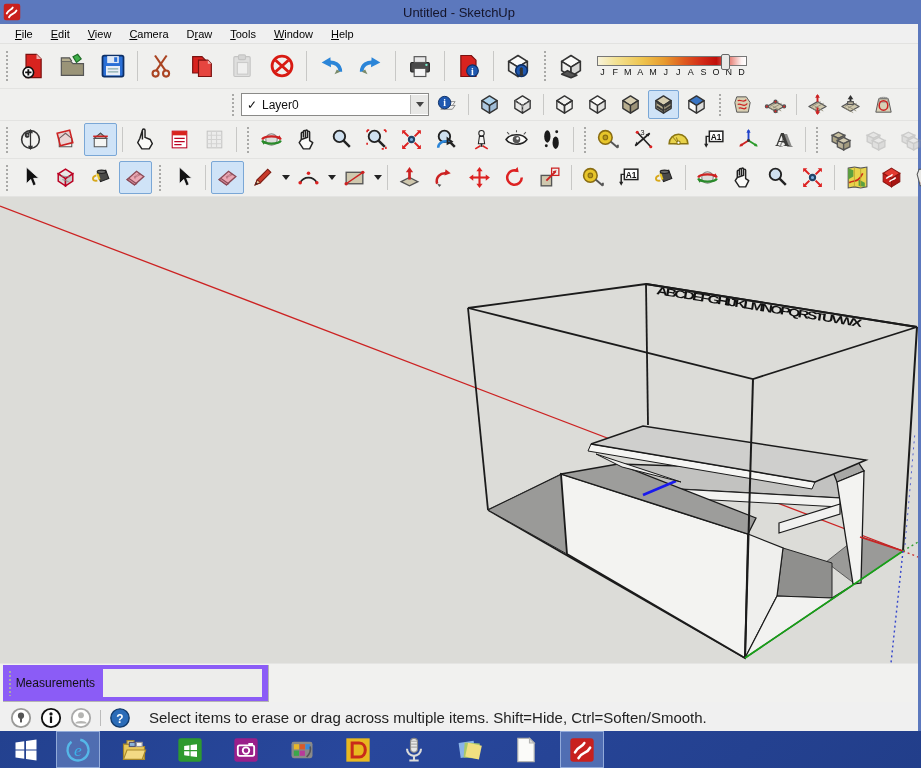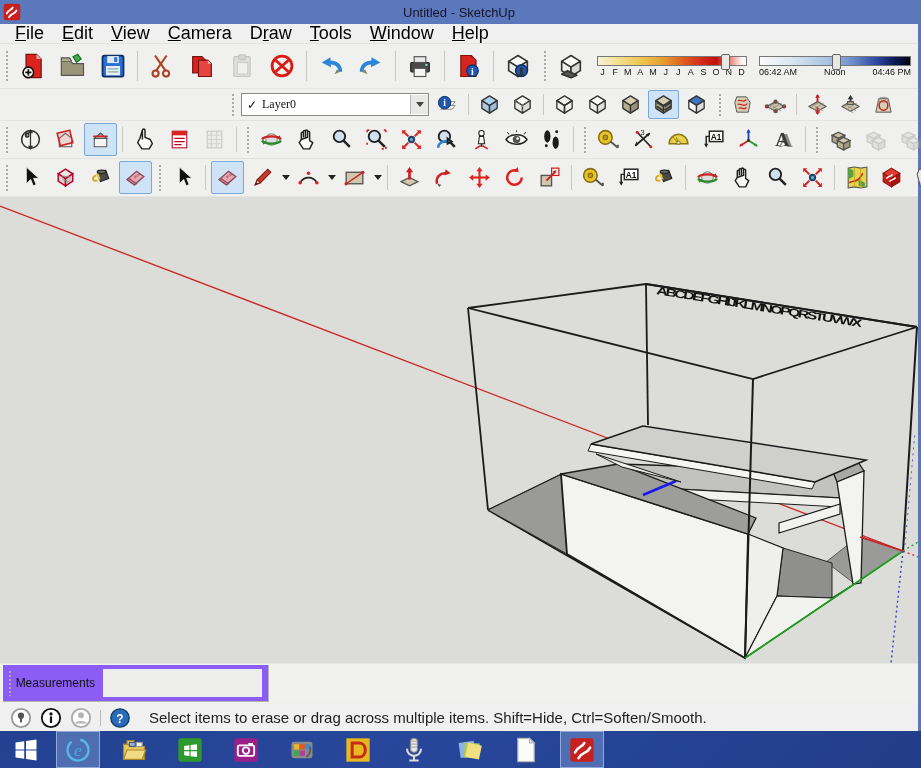--- a/index.html
+++ b/index.html
@@ -5,21 +5,21 @@
   html,body{margin:0;padding:0;background:#000;}
   .screen{position:relative;width:921px;height:768px;overflow:hidden;
     font-family:"Liberation Sans",sans-serif;font-size:12px;color:#111;background:#f0f0ee;padding-left:32px;}
   .win{position:absolute;left:0;top:0;width:921px;height:731px;border-right:3px solid #5c78bd;box-sizing:border-box;border-bottom:2px solid #5c78bd;background:#f0f0ee;}
   
   .titlebar{height:24px;background:#5c78bd;display:flex;align-items:center;position:relative;}
   .titlebar .logo{width:18px;height:18px;margin-left:3px;}
   .titlebar .title{position:absolute;left:0;right:0;text-align:center;color:#14142a;font-size:13px;}
   
   .menubar{height:19px;background:#f0f0f0;display:flex;align-items:center;padding-left:6px;border-bottom:1px solid #e2e2e0;}
-  .menuitem{padding:1px 9px;cursor:default;color:#000;font-size:18px;}
+  .menuitem{padding:1px 9px;cursor:default;color:#000;font-size:11px;}
   .menuitem u{text-decoration:underline;}
   
   .tbrow{display:flex;align-items:center;background:#f0f0ee;border-bottom:1px solid #e3e3e1;box-sizing:border-box;}
   .r1{height:45px;}
   .r2{height:32px;}
   .r3{height:38px;}
   .r4{height:38px;}
   .tbtn{display:flex;align-items:center;justify-content:center;border:1px solid transparent;border-radius:2px;margin:0 1px;cursor:pointer;flex:0 0 auto;}
   .r1 .tbtn{width:36px;height:36px;}
   .r2 .tbtn{width:29px;height:27px;}
@@ -32,21 +32,21 @@
   .tbtn.dis{opacity:.42;filter:grayscale(1);}
   .tsep{width:1px;height:70%;background:#c8c8c6;margin:0 4px;flex:0 0 auto;}
   .thandle{width:5px;height:75%;margin:0 3px 0 5px;flex:0 0 auto;
     background-image:radial-gradient(#a9a9a7 1px,transparent 1.2px);background-size:4px 4px;}
   .tcaret{width:11px;height:100%;display:flex;align-items:center;justify-content:center;cursor:pointer;flex:0 0 auto;}
   .tcaret i{width:0;height:0;border-left:4px solid transparent;border-right:4px solid transparent;border-top:5px solid #222;}
   .tgap{flex:0 0 auto;}
   
   .combo{width:186px;height:21px;background:#fff;border:1px solid #8a8a88;display:flex;align-items:center;margin:0 2px;cursor:pointer;flex:0 0 auto;}
   .combo .chk{width:20px;text-align:center;font-size:12px;}
-  .combo .val{flex:1;font-size:12px;font-family:Liberation Serif, serif;}
+  .combo .val{flex:1;font-size:12px;}
   .combo .dd{width:17px;height:19px;background:#e8e8e6;border-left:1px solid #b8b8b6;display:flex;align-items:center;justify-content:center;}
   .combo .dd i{width:0;height:0;border-left:4px solid transparent;border-right:4px solid transparent;border-top:5px solid #444;}
   
   .sslider{display:flex;flex-direction:column;justify-content:center;margin:0 6px;flex:0 0 auto;}
   .sslider .bar{position:relative;height:10px;border:1px solid #777;box-sizing:border-box;}
   .sslider .thumb{position:absolute;top:-3px;width:7px;height:14px;background:#e8e8e6;border:1px solid #666;border-radius:2px;}
   .sslider .labs{display:flex;justify-content:space-between;font-size:9px;margin-top:1px;color:#111;}
   .months .bar{width:150px;background:linear-gradient(90deg,#f7f2da 0%,#f3e294 12%,#eec44e 30%,#e79a2e 45%,#df5b1f 58%,#d32c18 70%,#c00f0a 80%,#e98f86 90%,#fdf3f2 97%,#ffffff 100%);}
   .months .labs span{width:11px;text-align:center;}
   .timeslider .bar{width:152px;background:linear-gradient(90deg,#fbfbfb 0%,#dbe7f2 20%,#a9c3e2 45%,#6b8ccb 62%,#2c459f 78%,#0b1a55 90%,#01030f 100%);}
@@ -218,30 +218,20 @@
             <span>M</span>
             <span>J</span>
             <span>J</span>
             <span>A</span>
             <span>S</span>
             <span>O</span>
             <span>N</span>
             <span>D</span>
           </div>
         </div>
-        <div class="sslider timeslider">
-          <div class="bar">
-            <div class="thumb" style="left:48%"></div>
-          </div>
-          <div class="labs">
-            <span>06:42 AM</span>
-            <span>Noon</span>
-            <span>04:46 PM</span>
-          </div>
-        </div>
       </div>
     <div class="tbrow r2" id="row2">
         <div class="tgap" style="width: 226px;"></div>
         <div class="thandle"></div>
         <div class="combo">
           <span class="chk">✓</span>
           <span class="val">Layer0</span>
           <div class="dd">
             <i></i>
           </div>

